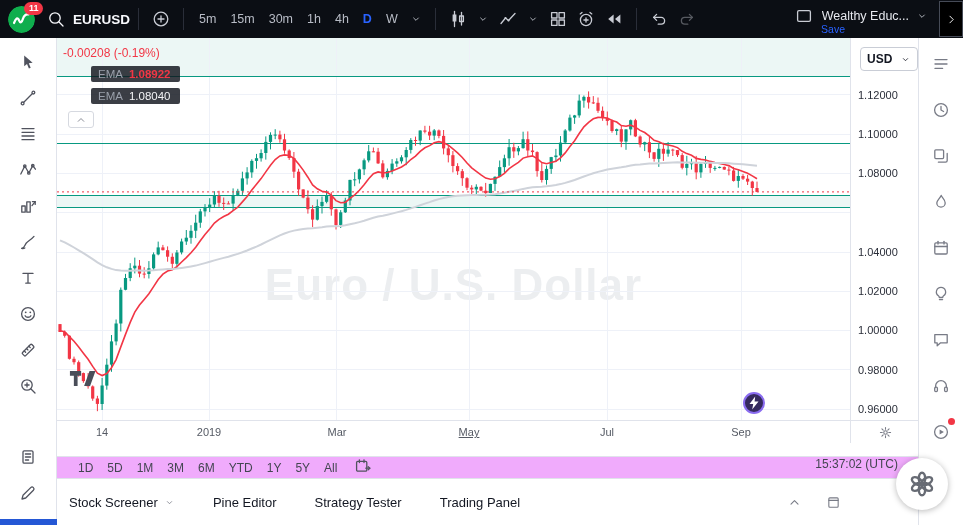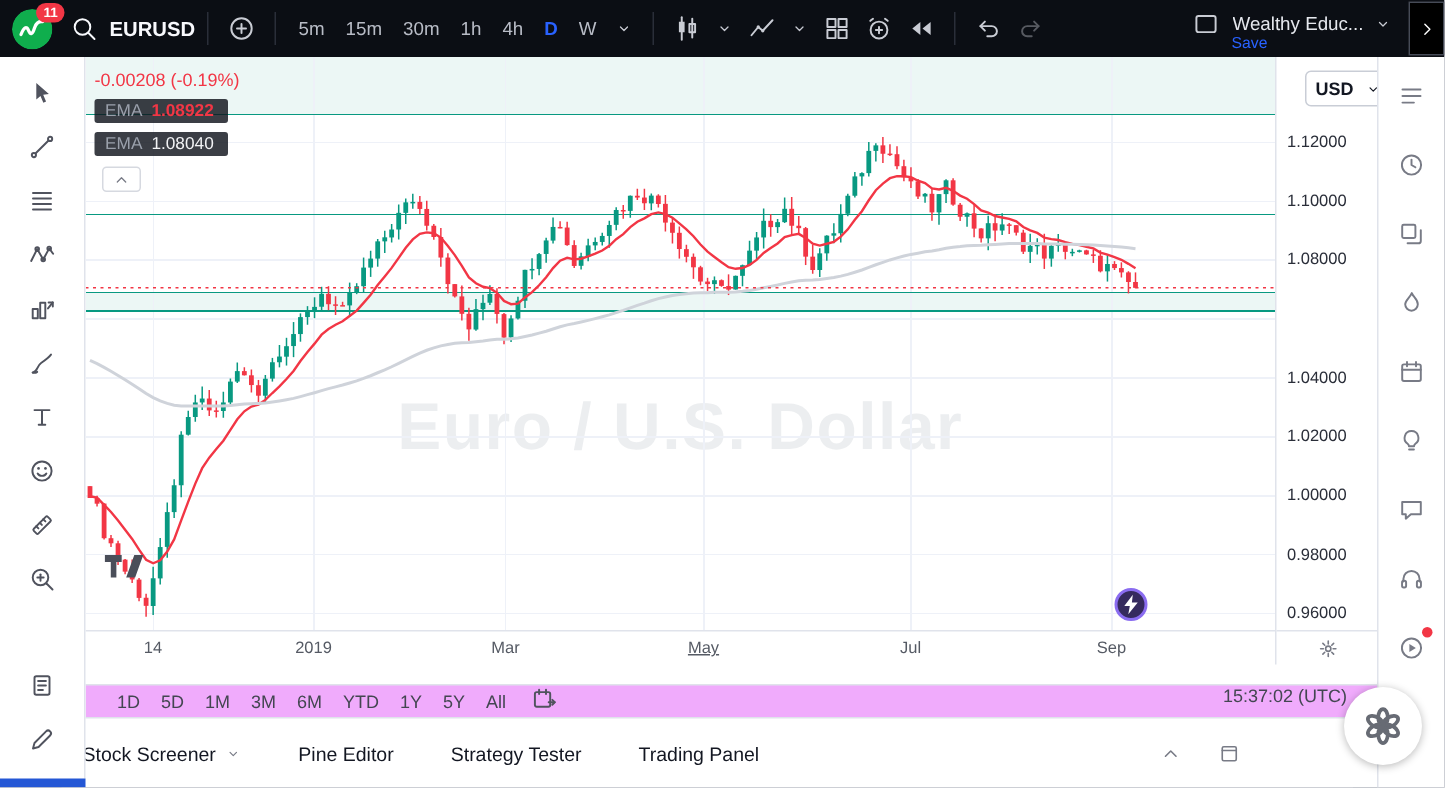--- a/index.html
+++ b/index.html
@@ -43,40 +43,40 @@
   .corner-blue{position:absolute;left:0;top:519px;width:57px;height:6px;background:#2457d5;z-index:40;}
 
   
   .chart-area{position:absolute;left:57px;top:38px;width:793px;height:382px;background:#fff;overflow:hidden;}
   .watermark{position:absolute;left:0;right:0;top:222px;text-align:center;font-size:44px;font-weight:bold;
              color:rgba(85,97,121,0.11);letter-spacing:1px;z-index:0;pointer-events:none;}
   .chart-canvas{position:absolute;inset:0;z-index:1;}
   .legend{position:absolute;left:6px;top:8px;display:flex;flex-direction:column;align-items:flex-start;z-index:3;}
   .chg{color:#f23645;font-size:12px;font-weight:500;}
   .ema-row{display:flex;align-items:center;gap:6px;background:rgba(16,19,28,0.82);color:#9aa0ab;
-           padding:2px 9px 2px 7px;border-radius:2px;font-size:11.5px;margin-top:6px;}
+           padding:2px 9px 2px 7px;border-radius:2px;font-size:11.5px;margin-top:6px;margin-left:28px;}
   .ema-row:first-of-type{margin-top:10px;}
   .ema-val-0{color:#f23645;font-weight:bold;}
   .ema-val-1{color:#f2f3f5;font-weight:normal;}
   .collapse-btn{width:26px;height:17px;background:#fff;border:1px solid #d6d9e0;border-radius:3px;
                 color:#787b86;display:flex;align-items:center;justify-content:center;margin-top:7px;
                 margin-left:5px;cursor:pointer;}
   .tv-mark{position:absolute;left:12px;bottom:28px;z-index:2;color:#4a4e59;}
   .lightning{position:absolute;left:686px;top:354px;width:22px;height:22px;border-radius:50%;
              background:#352a5e;border:2px solid #8a6cf0;display:flex;align-items:center;
              justify-content:center;z-index:2;cursor:pointer;}
 
   
   .time-axis{position:absolute;left:57px;top:420px;width:793px;height:23px;background:#fff;
              border-top:1px solid #e0e3eb;font-size:11px;color:#555a64;z-index:5;cursor:ew-resize;}
   .time-axis span{position:absolute;top:5px;transform:translateX(-50%);}
   .price-axis{position:absolute;left:850px;top:38px;width:68px;height:405px;background:#fff;
               border-left:1px solid #e0e3eb;font-size:11px;color:#2a2e39;z-index:5;cursor:ns-resize;}
   .pa-label{position:absolute;left:7px;}
-  .usd-box{position:absolute;left:19px;top:9px;width:58px;height:24px;border:1px solid #c9cdd6;
+  .usd-box{position:absolute;left:9px;top:9px;width:58px;height:24px;border:1px solid #c9cdd6;
            border-radius:4px;display:flex;align-items:center;justify-content:space-between;
            padding:0 6px;font-size:12px;font-weight:bold;color:#131722;background:#fff;z-index:6;cursor:pointer;}
   .price-badge{position:absolute;left:0;width:68px;background:#f23645;color:#fff;
                padding:2px 0 2px 7px;z-index:4;line-height:1.25;}
   .price-badge .p{font-size:11.5px;font-weight:bold;}
   .price-badge .cd{font-size:10.5px;}
   .pa-corner{position:absolute;left:0;top:382px;width:68px;height:23px;border-top:1px solid #e0e3eb;
              display:flex;align-items:center;justify-content:center;color:#787b86;}
 
   
@@ -87,21 +87,21 @@
            border:none;background:none;color:#787b86;border-radius:4px;cursor:pointer;flex:none;}
   .rs-item .dot{position:absolute;top:4px;right:3px;width:7px;height:7px;border-radius:50%;background:#f23645;}
 
   
   .range-bar{position:absolute;left:57px;top:456px;width:861px;height:35px;background:#f0abfc;
              border-top:1px solid #e0e3eb;display:flex;align-items:flex-start;padding:0 14px;
              font-size:12px;color:#434651;z-index:10;}
   .range-btn{border:none;background:none;font-size:12px;color:#434651;padding:4px 7px;cursor:pointer;}
   .range-cal{margin-left:10px;color:#50535e;display:flex;border:none;background:none;cursor:pointer;}
   .clock{margin-left:auto;margin-right:6px;font-size:12px;color:#434651;}
-  .bottom-tabs{position:absolute;left:41px;top:478px;width:861px;height:47px;background:#fff;
+  .bottom-tabs{position:absolute;left:55px;top:478px;width:861px;height:47px;background:#fff;
                border-top:1px solid #e0e3eb;display:flex;align-items:center;padding:0 14px;gap:38px;
                font-size:13px;color:#131722;z-index:10;}
   .tab{display:flex;align-items:center;gap:6px;font-weight:500;border:none;background:none;
        font-size:13px;color:#131722;cursor:pointer;flex:none;}
   .tab .tb-ic{color:#787b86;}
   .tabs-right{margin-left:auto;margin-right:56px;display:flex;gap:14px;color:#787b86;}
   .tabs-right .icon-btn{height:auto;}
   .gpt-fab{position:absolute;left:896px;top:458px;width:52px;height:52px;border-radius:50%;background:#fff;
            box-shadow:0 1px 6px rgba(0,0,0,0.28);display:flex;align-items:center;justify-content:center;
            z-index:60;color:#676b74;cursor:pointer;}

